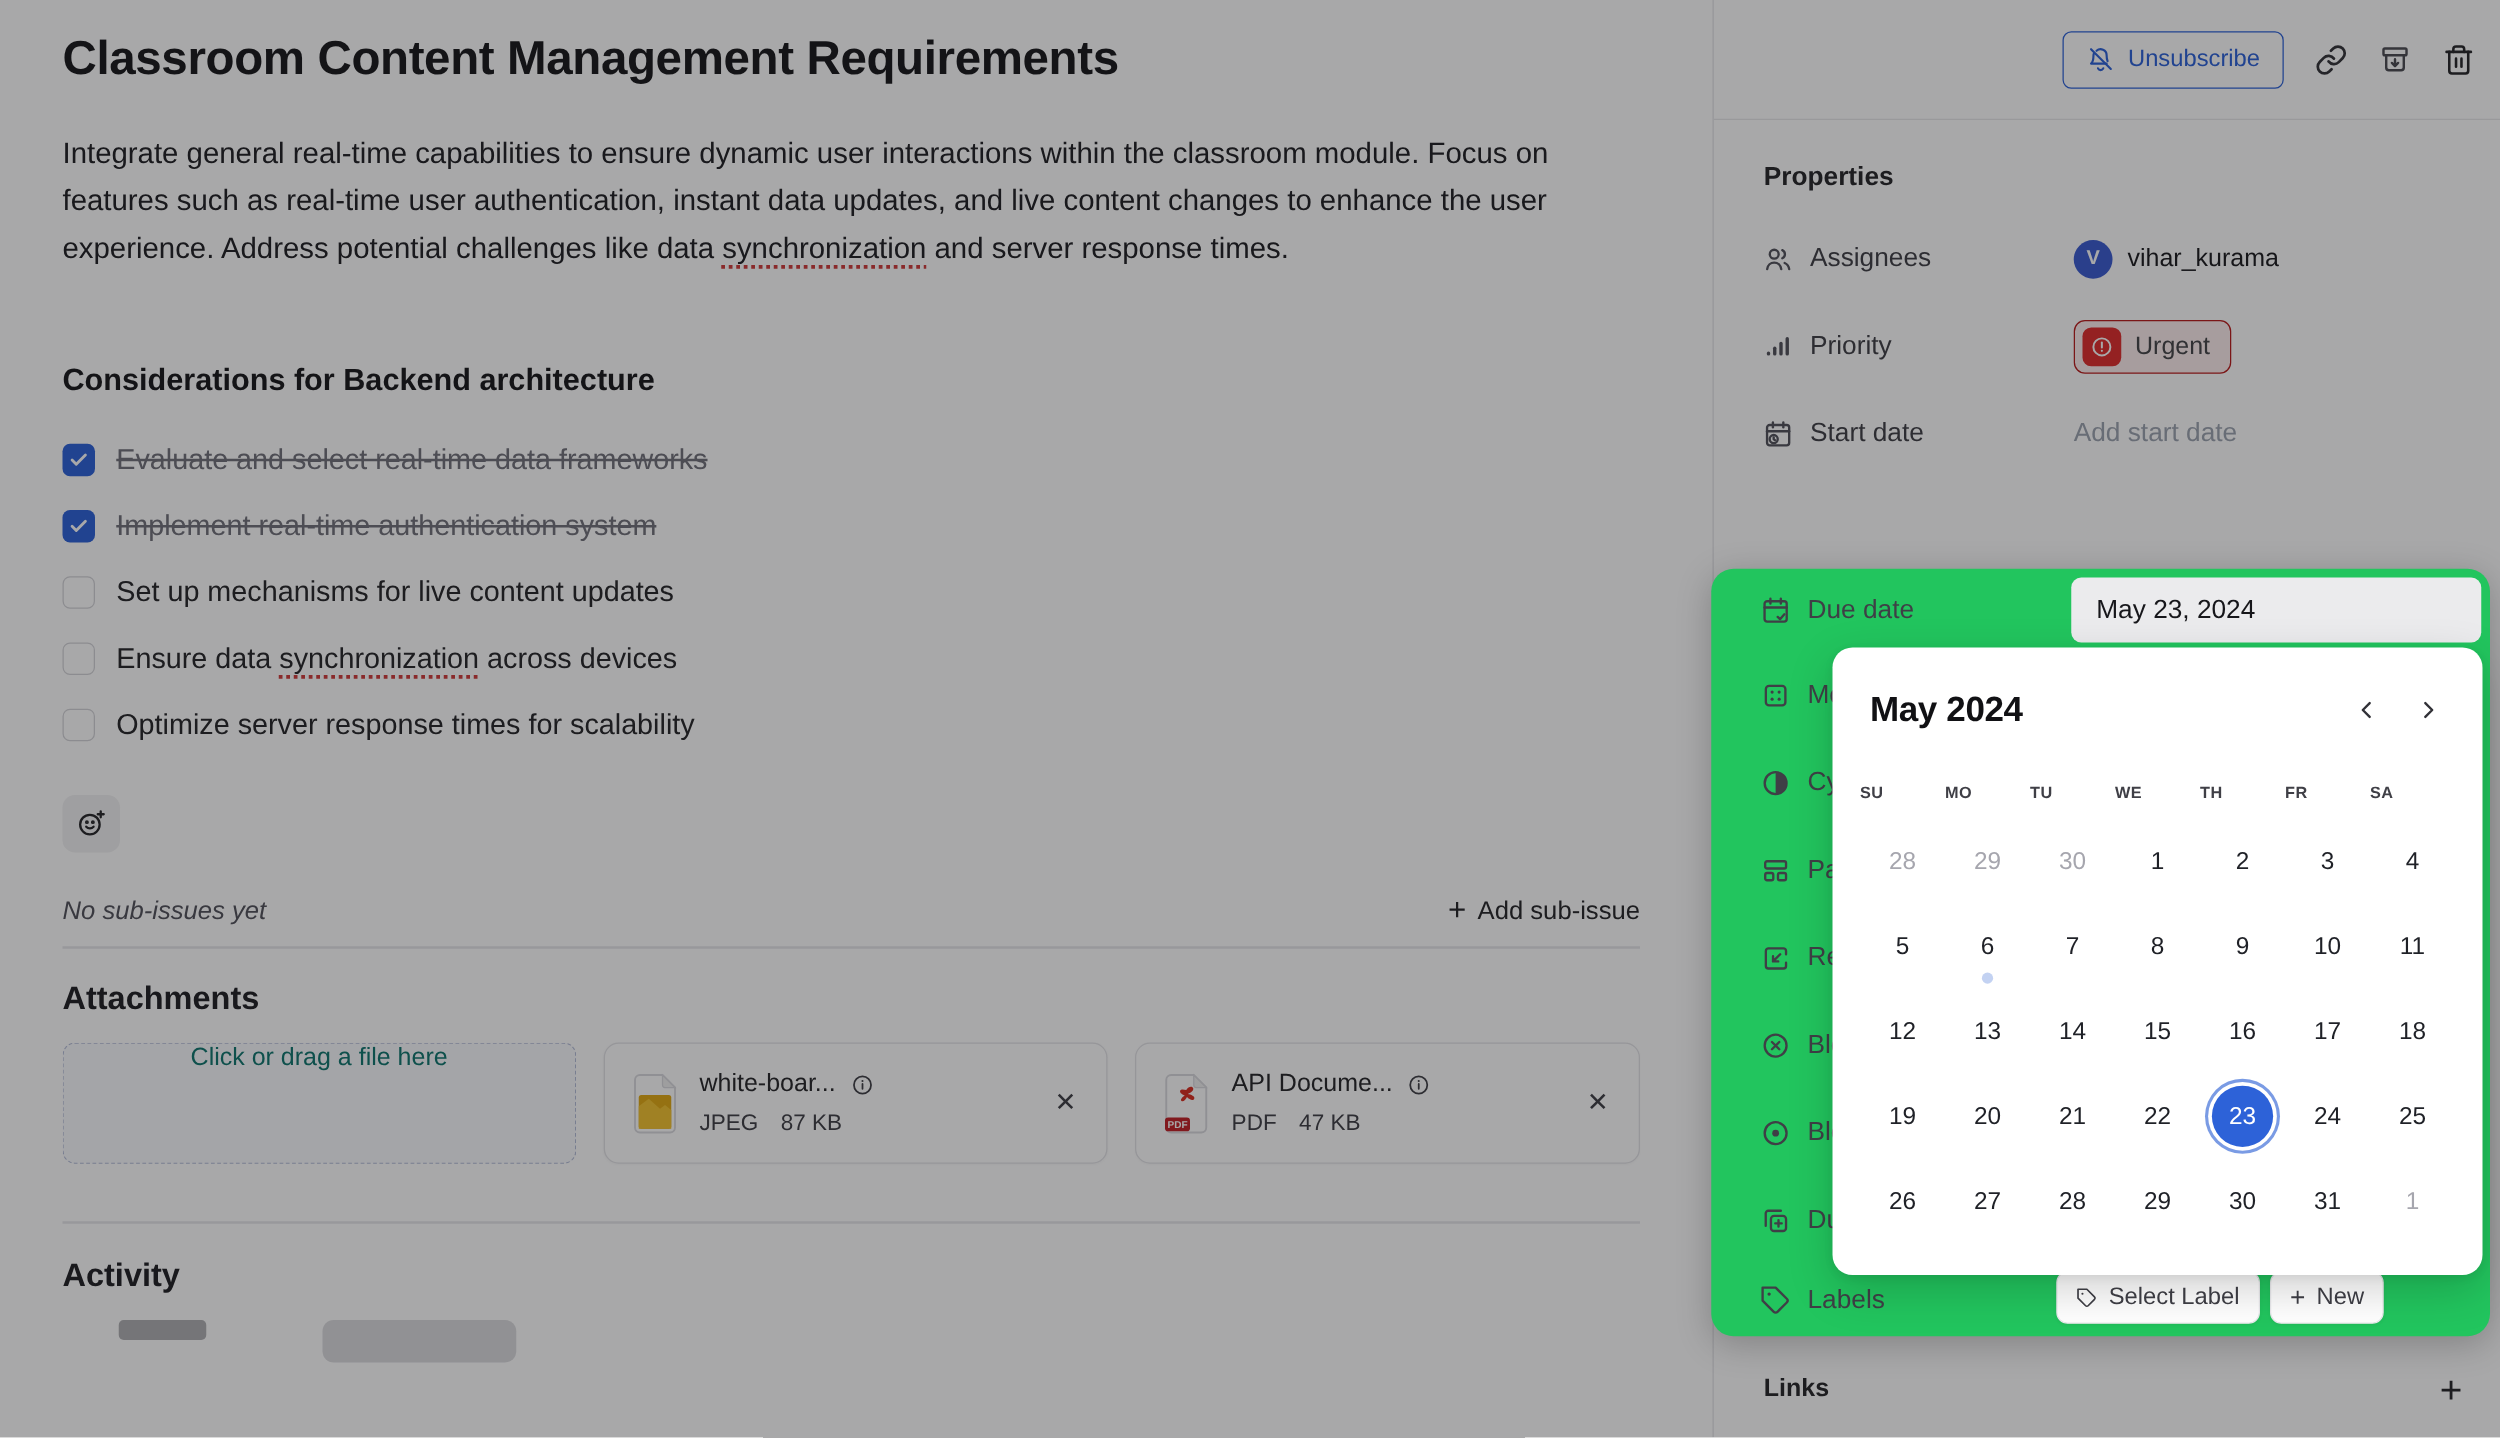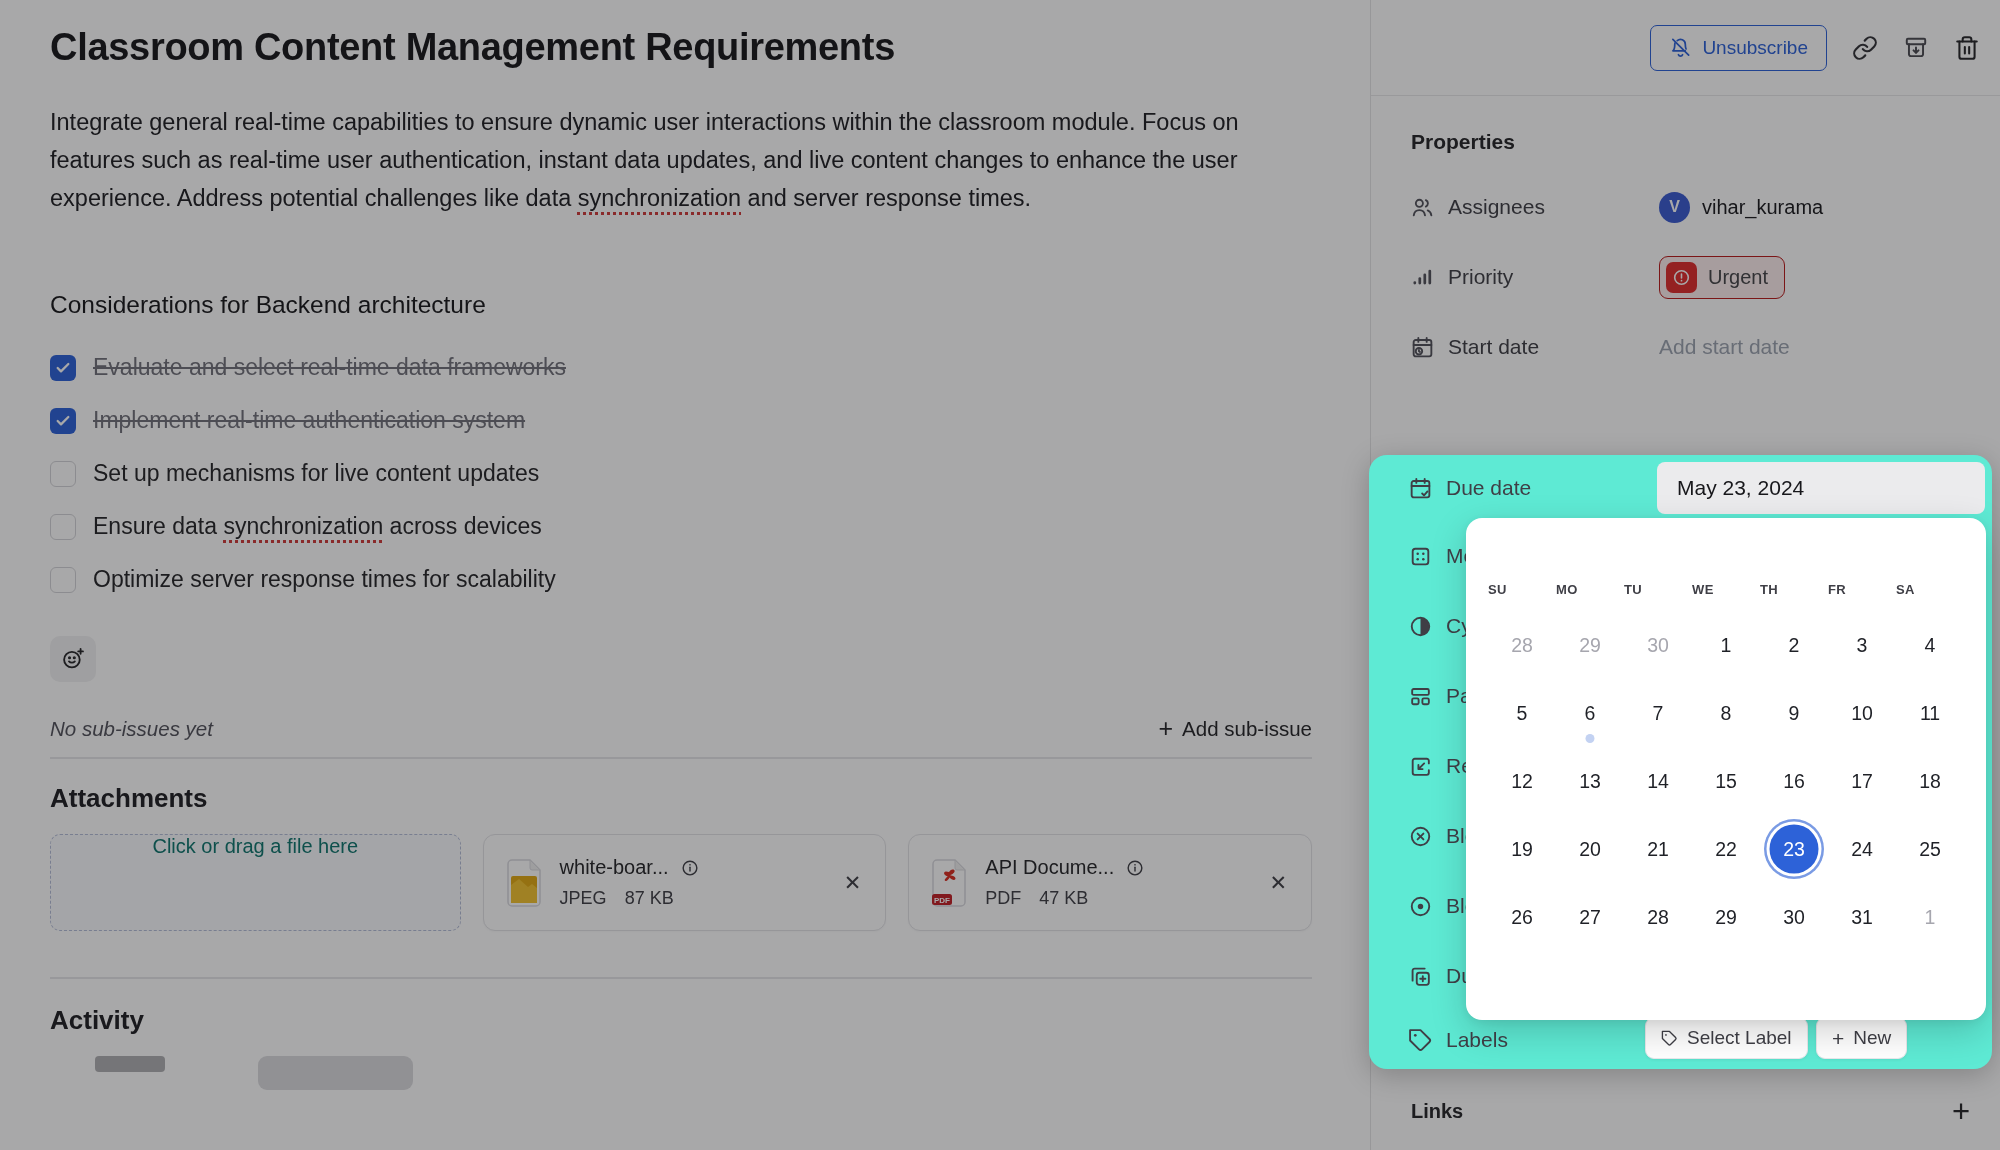--- a/index.html
+++ b/index.html
@@ -5,21 +5,21 @@
   * { box-sizing: border-box; margin: 0; padding: 0; }
   html,body { width:2000px; height:1150px; }
   body { font-family:"Liberation Sans", sans-serif; background:#fff; }
   .screen { position:relative; width:2000px; height:1150px; overflow:hidden; background:#fff; }
 
   
   .main { position:absolute; left:0; top:0; width:1370px; height:1150px; padding:26px 58px 0 50px; background:#fff; }
   .issue-title { font-size:38px; font-weight:700; color:#18181b; letter-spacing:-0.3px; }
   .desc { margin-top:34px; font-size:23.5px; line-height:38px; color:#202024; max-width:1250px; white-space:pre-wrap; }
   .squiggle { text-decoration:underline; text-decoration-style:dotted; text-decoration-color:#cf3b3b; text-decoration-thickness:2.5px; text-underline-offset:6px; }
-  .checklist-heading { margin-top:74px; font-size:24.5px; font-weight:400; color:#18181b; }
+  .checklist-heading { margin-top:74px; font-size:24.5px; font-weight:700; color:#18181b; }
   .checklist { margin-top:22px; list-style:none; }
   .check-item { display:flex; align-items:center; gap:17px; height:53px; font-size:23px; color:#27272a; white-space:pre-wrap; }
   .cb { width:26px; height:26px; border-radius:6px; flex:none; display:flex; align-items:center; justify-content:center; }
   .cb.checked { background:#2d62d8; }
   .cb.un { background:#fff; border:1.5px solid #d4d4d8; }
   .struck { color:#71717a; text-decoration:line-through; text-decoration-thickness:2px;text-align:right; }
   .emoji-btn { margin-top:30px; width:46px; height:46px; border-radius:10px; background:#f1f1f2; border:none; display:flex; align-items:center; justify-content:center; cursor:pointer; }
   .subrow { margin-top:34px; display:flex; justify-content:space-between; align-items:center; max-width:1262px; }
   .empty-note { font-style:italic; font-size:20.5px; color:#52525b; }
   .addsub { display:flex; align-items:center; gap:9px; font-size:20.5px; color:#27272a; background:none; border:none; cursor:pointer; }
@@ -57,21 +57,21 @@
   .urgent-text { font-size:20px; color:#454548; }
   .placeholder { color:#9ca3af; font-size:21px; cursor:pointer; }
   .links-row { position:absolute; left:40px; right:30px; top:1096px; display:flex; align-items:center; justify-content:space-between; }
   .links-title { font-size:20px; font-weight:700; color:#27272a; }
   .add-link { font-size:31px; color:#27272a; background:none; border:none; line-height:1; cursor:pointer; }
 
   
   .dim { position:absolute; inset:0; background:rgba(15,15,18,0.36); z-index:10; }
 
   
-  .spotlight { position:absolute; left:1369px; top:455px; width:623px; height:614px; background:#5eead4; border-radius:18px; box-shadow:0 6px 28px rgba(0,0,0,0.22); z-index:20; }
+  .spotlight { position:absolute; left:1369px; top:455px; width:623px; height:614px; background:#22c55e; border-radius:18px; box-shadow:0 6px 28px rgba(0,0,0,0.22); z-index:20; }
   .sp-row { height:70px; display:flex; align-items:center; padding-left:39px; overflow:hidden; }
   .sp-row.due { height:66px; padding-right:7px; }
   .sp-row.labels { height:58px; position:relative; }
   .due-input { margin-left:auto; width:340px; height:52px; background:#ebebed; border-radius:8px; display:flex; align-items:center; padding:0 20px; font-size:21px; color:#17171b; cursor:pointer; }
   .pill { position:absolute; top:6px; display:flex; align-items:center; gap:9px; height:42px; padding:0 15px; background:#fff; border:1px solid #e9e9ec; border-radius:9px; font-size:19px; color:#3f3f46; box-shadow:0 1px 3px rgba(0,0,0,0.06); cursor:pointer; }
   .pill.select { left:276px; }
   .pill.new { left:447px; }
 
   
   .calpop { position:absolute; left:97px; top:63px; width:520px; height:502px; background:#fff; border-radius:16px; padding:28px 22px 0; box-shadow:0 12px 36px rgba(0,0,0,0.18), 0 2px 8px rgba(0,0,0,0.06); z-index:30; }
@@ -425,20 +425,35 @@
           </svg>
         <span>Select Label</span>
       </button>
       <button class="pill new">
         <span style="font-size:21px;line-height:1">+</span>
         <span>New</span>
       </button>
     </div>
 
     <div class="calpop">
+      <div class="cal-head">
+        <span class="cal-title">May 2024</span>
+        <span class="cal-nav">
+          <button class="nav-btn">
+            <svg width="22" height="22" viewBox="0 0 24 24" fill="none" stroke="#323238" stroke-width="2.1" stroke-linecap="round" stroke-linejoin="round">
+                <polyline points="15 18 9 12 15 6"></polyline>
+              </svg>
+          </button>
+          <button class="nav-btn">
+            <svg width="22" height="22" viewBox="0 0 24 24" fill="none" stroke="#323238" stroke-width="2.1" stroke-linecap="round" stroke-linejoin="round">
+                <polyline points="9 18 15 12 9 6"></polyline>
+              </svg>
+          </button>
+        </span>
+      </div>
 
       <div class="wk">
         <div>SU</div>
         <div>MO</div>
         <div>TU</div>
         <div>WE</div>
         <div>TH</div>
         <div>FR</div>
         <div>SA</div>
       </div>

